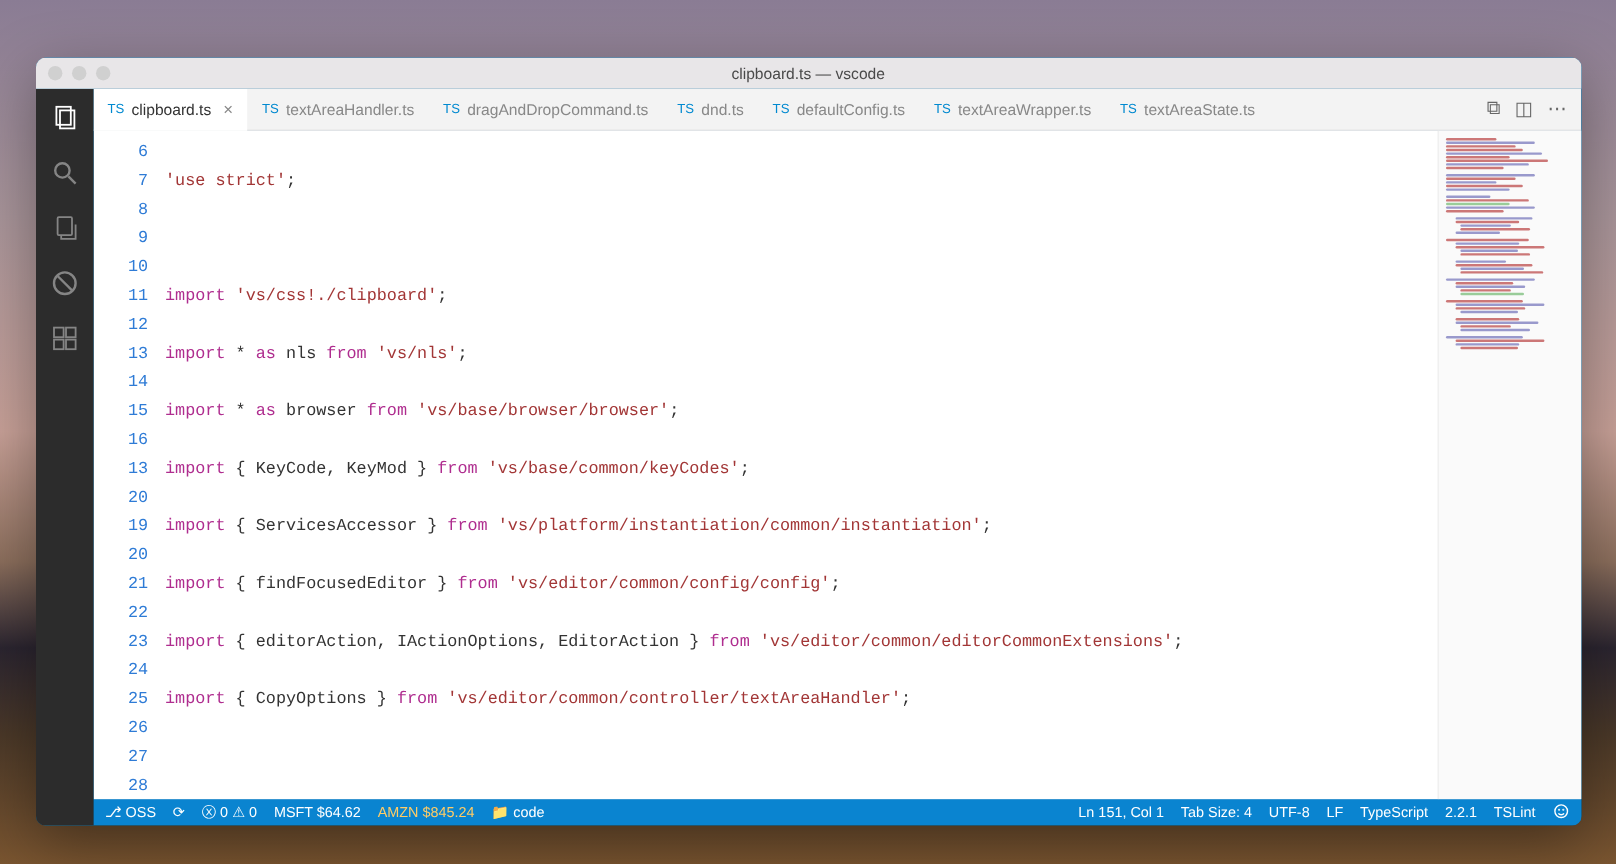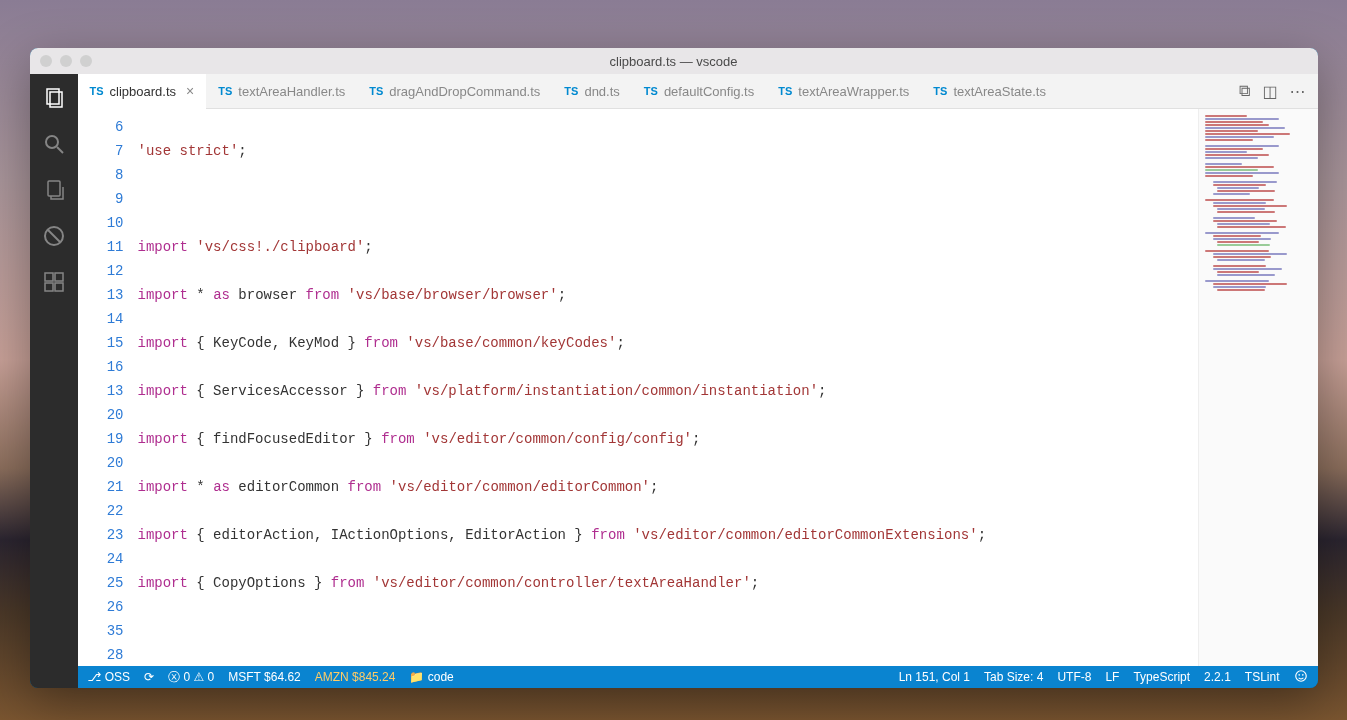--- a/index.html
+++ b/index.html
@@ -17,21 +17,21 @@
 .title-text { position:absolute; left:0; right:0; text-align:center; font-size:13px; color:#4a4a4a;}
 .body { flex:1; display:flex; overflow:hidden;}
 .activity { width:48px; background:#2c2c2c; display:flex; flex-direction:column; align-items:center; padding-top:10px; gap:18px;}
 .activity .icon{ width:28px; height:28px; display:flex; align-items:center; justify-content:center; color:#858585; cursor:pointer;}
 .activity .icon.active{ color:#fff;}
 .activity svg{width:24px;height:24px;}
 .main { flex:1; display:flex; flex-direction:column; overflow:hidden;}
 .tabs { height:35px; background:#f3f3f3; display:flex; align-items:center; border-bottom:1px solid #e0e0e0;}
 .tab { height:35px; display:flex; align-items:center; padding:0 12px; font-size:13px; color:#888; cursor:pointer; gap:6px; white-space:nowrap;}
 .tab.active { background:#fff; color:#333;}
-.tab .ts{ color:#0089d0; font-weight:700; font-size:11px;}
+.tab .ts{ color:#0089d0; font-weight:400; font-size:11px;}
 .tab .close{ color:#888; font-size:14px; margin-left:4px;}
 .tabs .right-icons{ margin-left:auto; display:flex; gap:12px; padding-right:12px; color:#666;}
 .tabs .right-icons span{cursor:pointer;}
 .editor-wrap{ flex:1; display:flex; overflow:hidden; background:#fff; position:relative;}
 .editor { flex:1; display:flex; font-family: Menlo, Monaco, "Courier New", monospace; font-size:14px; line-height:24px; overflow:hidden;}
 .gutter { width:60px; text-align:right; color:#2e7bd6; padding:6px 14px 6px 0; user-select:none;}
 .code { flex:1; padding:6px 0 24px 0; white-space:pre; color:#333; overflow:hidden;}
 .k{color:#af2d8f;} .s{color:#a23636;}
 .minimap{ width:120px; background:#fafafa; border-left:1px solid #eee; padding:6px; display:flex; flex-direction:column; gap:1px;}
 .minimap div{ height:2px; border-radius:1px;}
@@ -147,32 +147,32 @@
               <div>13</div>
               <div>20</div>
               <div>19</div>
               <div>20</div>
               <div>21</div>
               <div>22</div>
               <div>23</div>
               <div>24</div>
               <div>25</div>
               <div>26</div>
-              <div>35</div>
+              <div>27</div>
               <div>28</div>
           </div>
           <div class="code">
 <div><span class="s">'use strict'</span><span>;</span></div>
 <div><span></span>&nbsp;</div>
 <div><span class="k">import </span><span class="s">'vs/css!./clipboard'</span><span>;</span></div>
+<div><span class="k">import </span><span>* </span><span class="k">as </span><span>nls </span><span class="k">from </span><span class="s">'vs/nls'</span><span>;</span></div>
 <div><span class="k">import </span><span>* </span><span class="k">as </span><span>browser </span><span class="k">from </span><span class="s">'vs/base/browser/browser'</span><span>;</span></div>
 <div><span class="k">import </span><span>{ KeyCode, KeyMod } </span><span class="k">from </span><span class="s">'vs/base/common/keyCodes'</span><span>;</span></div>
 <div><span class="k">import </span><span>{ ServicesAccessor } </span><span class="k">from </span><span class="s">'vs/platform/instantiation/common/instantiation'</span><span>;</span></div>
 <div><span class="k">import </span><span>{ findFocusedEditor } </span><span class="k">from </span><span class="s">'vs/editor/common/config/config'</span><span>;</span></div>
-<div><span class="k">import </span><span>* </span><span class="k">as </span><span>editorCommon </span><span class="k">from </span><span class="s">'vs/editor/common/editorCommon'</span><span>;</span></div>
 <div><span class="k">import </span><span>{ editorAction, IActionOptions, EditorAction } </span><span class="k">from </span><span class="s">'vs/editor/common/editorCommonExtensions'</span><span>;</span></div>
 <div><span class="k">import </span><span>{ CopyOptions } </span><span class="k">from </span><span class="s">'vs/editor/common/controller/textAreaHandler'</span><span>;</span></div>
 
 
 
 
 
 
 
 

